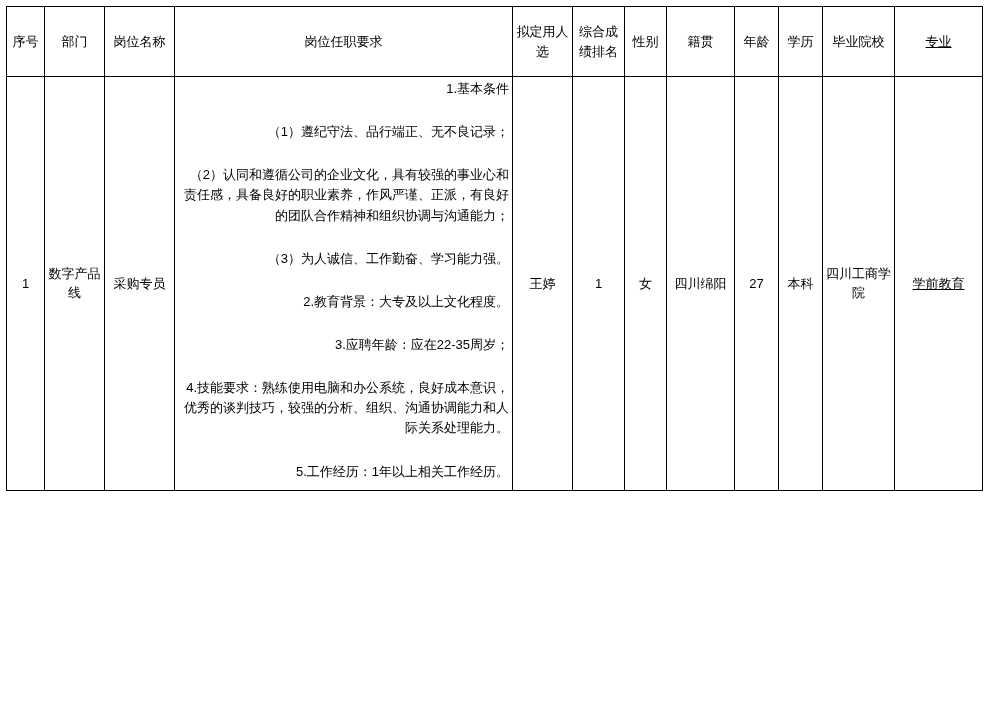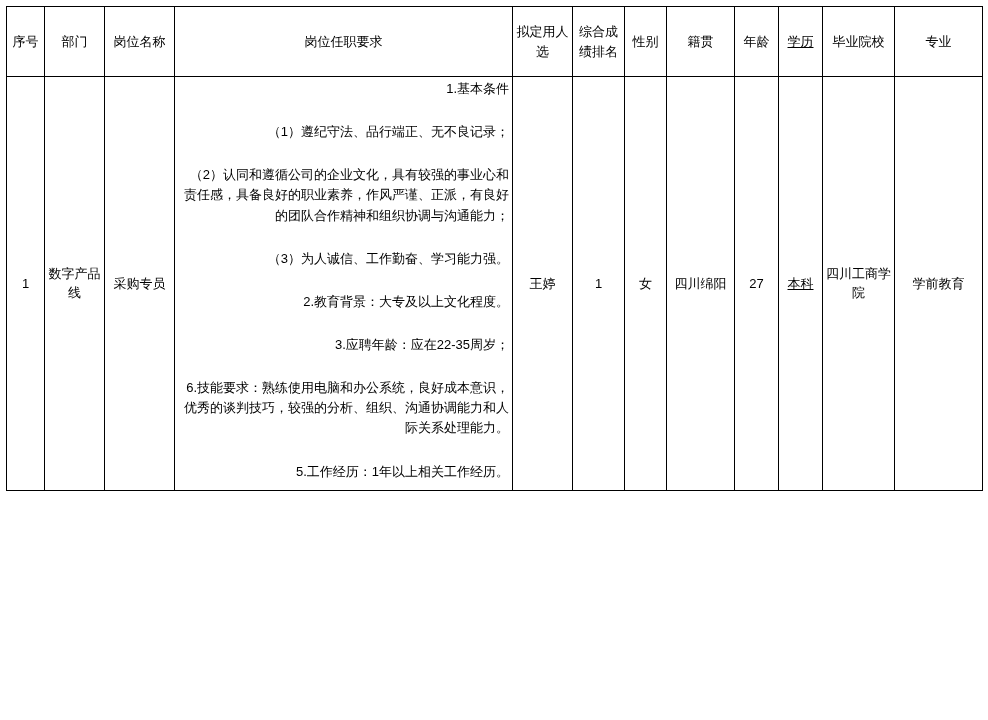--- a/index.html
+++ b/index.html
@@ -44,23 +44,23 @@
   
   .c-seq    { width: 38px; }
   .c-dept   { width: 60px; margin-left: 44px; }
   .c-post   { width: 70px; }
   .c-req    { width: 338px; }
   .c-cand   { width: 60px; margin-top: 26px; }
   .c-rank   { width: 52px; }
   .c-gender { width: 42px; margin-left: 36px; }
   .c-native { width: 68px; }
   .c-age    { width: 44px; margin-top: 32px; }
-  .c-edu    { width: 44px; text-decoration: underline; }
+  .c-edu    { width: 44px; }
   .c-school { width: 72px; }
-  .c-major  { width: 88px; }
+  .c-major  { width: 88px; text-decoration: underline; }
 
   td.req-cell {
     text-align: left;
     vertical-align: top;
     padding: 14px 10px 10px 10px;
     font-size: 13px;
   }
   td.req-cell .para {
     margin: 0 0 23px 0;
     line-height: 1.55;
@@ -100,21 +100,21 @@
         <td class="c-seq">1</td>
         <td class="c-dept small-wrap">数字产品线</td>
         <td class="c-post small-wrap">采购专员</td>
         <td class="c-req req-cell">
           <p class="para">1.基本条件</p>
           <p class="para">（1）遵纪守法、品行端正、无不良记录；</p>
           <p class="para">（2）认同和遵循公司的企业文化，具有较强的事业心和责任感，具备良好的职业素养，作风严谨、正派，有良好的团队合作精神和组织协调与沟通能力；</p>
           <p class="para">（3）为人诚信、工作勤奋、学习能力强。</p>
           <p class="para">2.教育背景：大专及以上文化程度。</p>
           <p class="para">3.应聘年龄：应在22-35周岁；</p>
-          <p class="para">6.技能要求：熟练使用电脑和办公系统，良好成本意识，优秀的谈判技巧，较强的分析、组织、沟通协调能力和人际关系处理能力。</p>
+          <p class="para">4.技能要求：熟练使用电脑和办公系统，良好成本意识，优秀的谈判技巧，较强的分析、组织、沟通协调能力和人际关系处理能力。</p>
           <p class="para">5.工作经历：1年以上相关工作经历。</p>
         </td>
         <td class="c-cand">王婷</td>
         <td class="c-rank">1</td>
         <td class="c-gender">女</td>
         <td class="c-native">四川绵阳</td>
         <td class="c-age">27</td>
         <td class="c-edu">本科</td>
         <td class="c-school small-wrap">四川工商学院</td>
         <td class="c-major small-wrap">学前教育</td>

